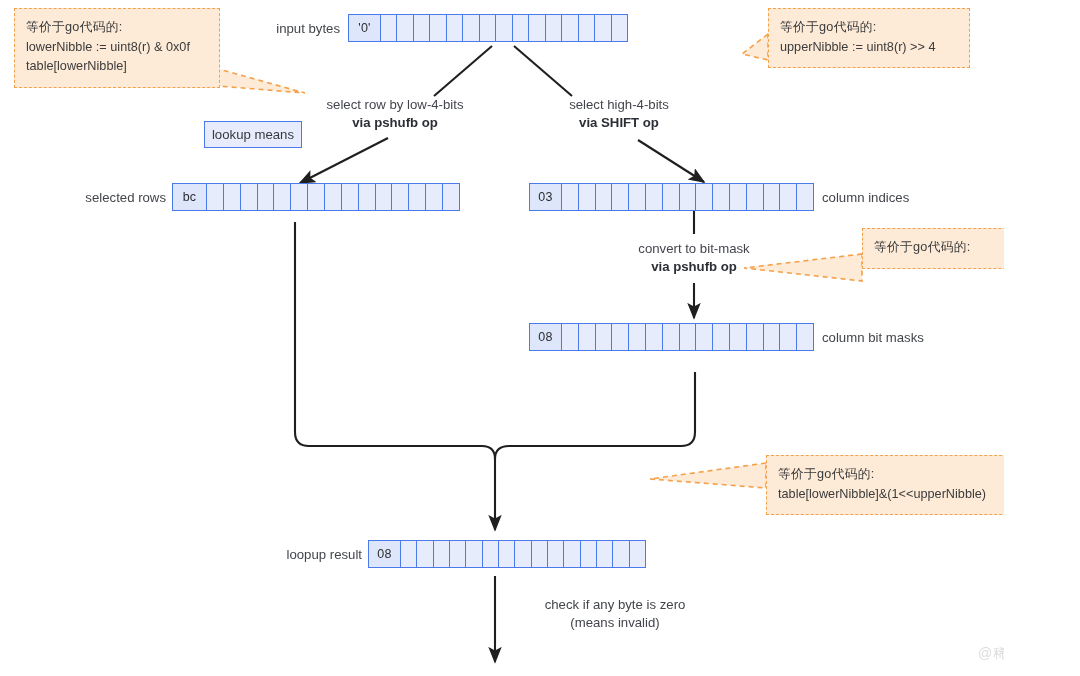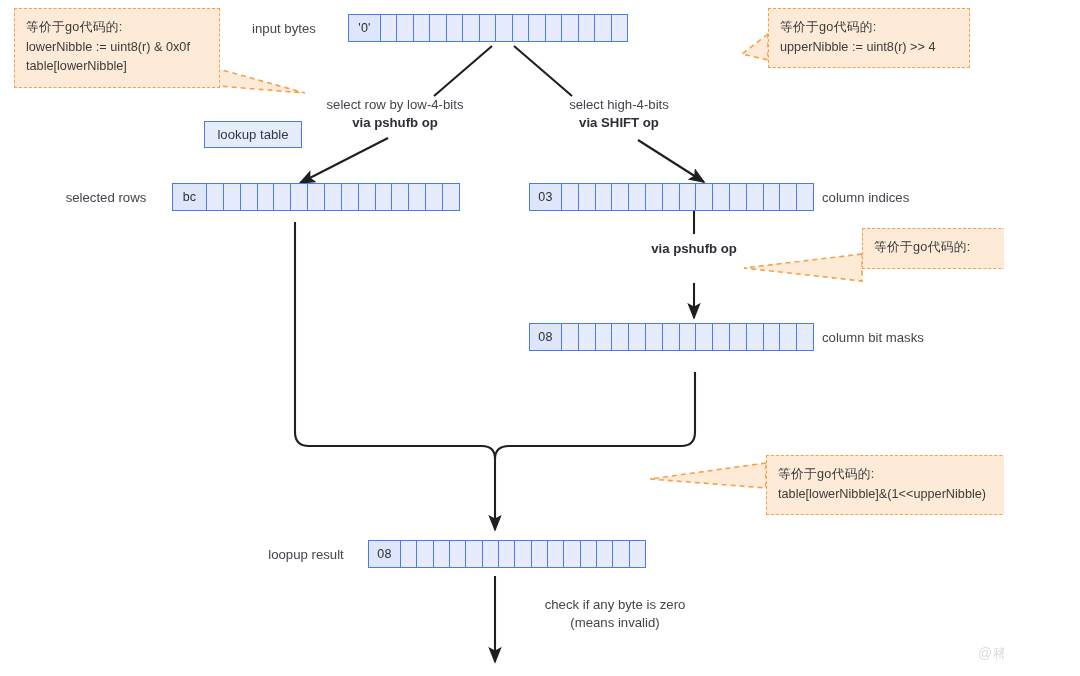--- a/index.html
+++ b/index.html
@@ -51,21 +51,21 @@
 
   
   .lbl {
     position: absolute;
     font-size: 13.2px;
     color: #42454c;
     white-space: nowrap;
     line-height: 1.38;
   }
   .lbl.center { text-align: center; }
-  .lbl.right { text-align: center; }
+  .lbl.right { text-align: right; }
   .lbl b { font-weight: bold; color: #2c2f36; }
 
   
   .box-lookup {
     position: absolute;
     border: 1.6px solid #4a7aec;
     background: #e6ecfb;
     box-sizing: border-box;
     display: flex;
     align-items: center;
@@ -168,21 +168,21 @@
       <div class="byte-cell" style="flex: 1 1 auto;"></div>
       <div class="byte-cell" style="flex: 1 1 auto;"></div>
       <div class="byte-cell" style="flex: 1 1 auto;"></div>
       <div class="byte-cell" style="flex: 1 1 auto;"></div>
       <div class="byte-cell" style="flex: 1 1 auto;"></div>
       <div class="byte-cell" style="flex: 1 1 auto;"></div>
       <div class="byte-cell" style="flex: 1 1 auto;"></div>
       <div class="byte-cell" style="flex: 1 1 auto;"></div>
     </div>
 
-  <div class="box-lookup" style="left:204px; top:121px; width:98px; height:27px;">lookup table</div>
+  <div class="box-lookup" style="left:204px; top:121px; width:98px; height:27px;">lookup means</div>
 
   <div class="lbl right" style="left:46px; top:189px; width:120px;">selected rows</div>
   <div class="byte-array" id="arr-selected-rows" style="left:172px; top:183px; width:288px;">
       <div class="byte-cell first" style="flex: 0 0 34px;">bc</div>
       <div class="byte-cell" style="flex: 1 1 auto;"></div>
       <div class="byte-cell" style="flex: 1 1 auto;"></div>
       <div class="byte-cell" style="flex: 1 1 auto;"></div>
       <div class="byte-cell" style="flex: 1 1 auto;"></div>
       <div class="byte-cell" style="flex: 1 1 auto;"></div>
       <div class="byte-cell" style="flex: 1 1 auto;"></div>
@@ -261,20 +261,21 @@
     <div>select row by low-4-bits</div>
     <div><b>via pshufb op</b></div>
   </div>
 
   <div class="lbl center" style="left:540px; top:96px; width:158px;">
     <div>select high-4-bits</div>
     <div><b>via SHIFT op</b></div>
   </div>
 
   <div class="lbl center" style="left:604px; top:240px; width:180px;">
+    <div>convert to bit-mask</div>
     <div><b>via pshufb op</b></div>
   </div>
 
 
   <div class="lbl center" style="left:504px; top:596px; width:222px;">
     <div>check if any byte is zero</div>
     <div>(means invalid)</div>
   </div>
 
   <div class="watermark" style="left:934px; top:645px;margin-left:44px;">@稀土掘金技术社区</div>

